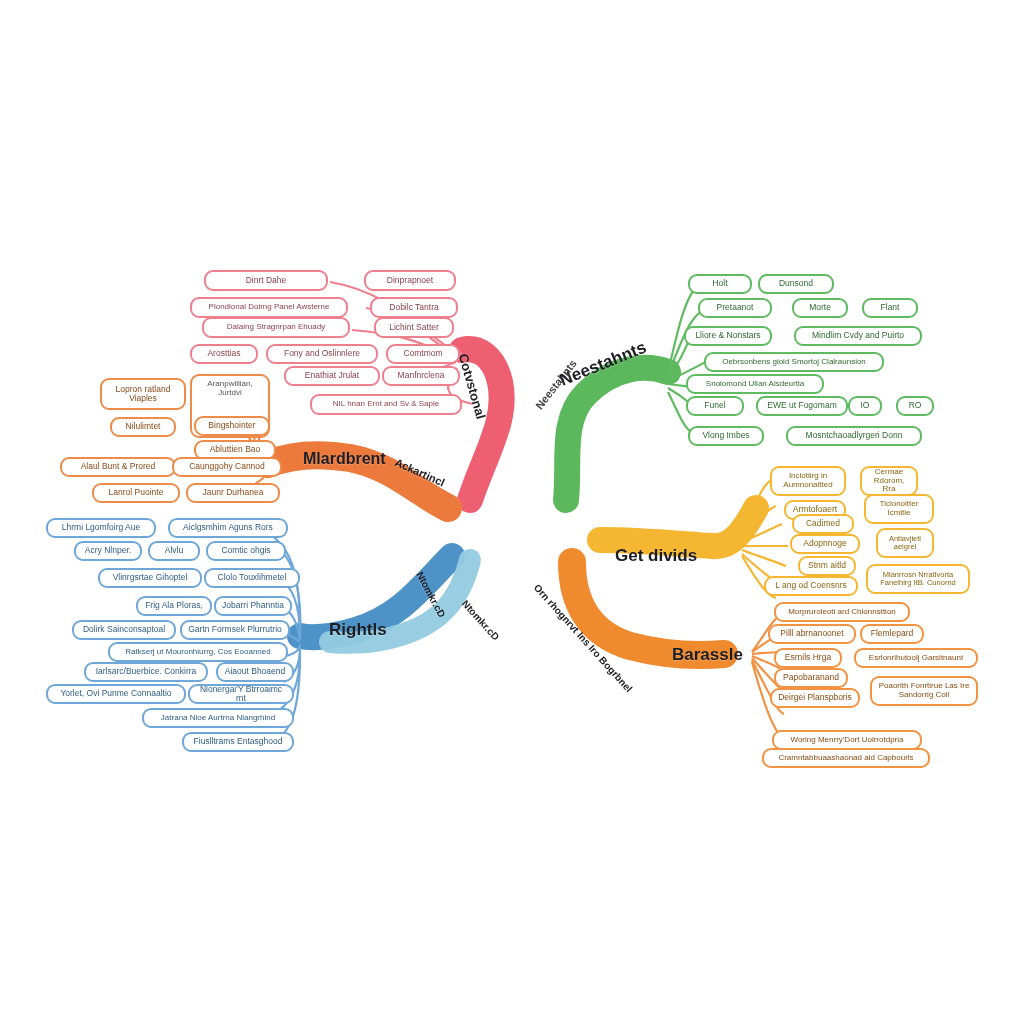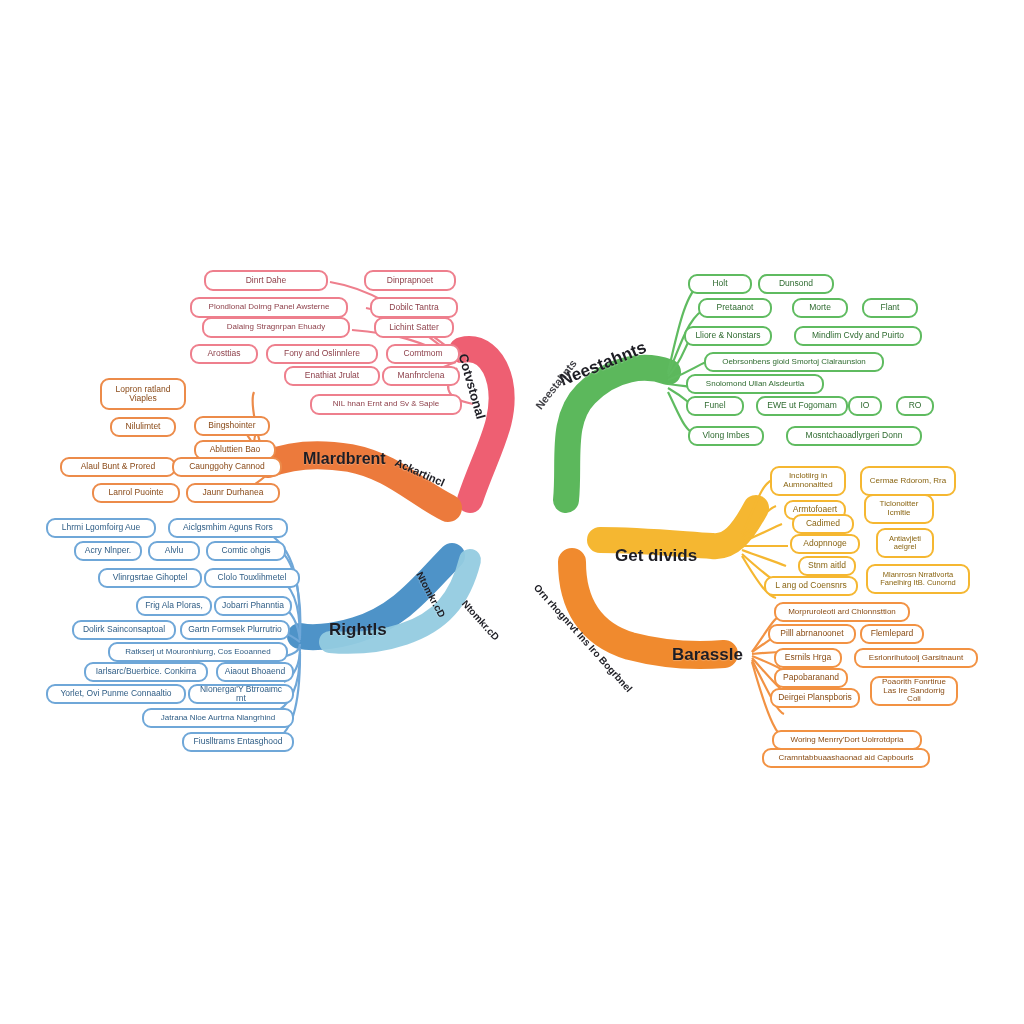--- a/index.html
+++ b/index.html
@@ -199,20 +199,21 @@
   <div class="node c-green" style="left:704px;top:352px;width:180px;height:20px;font-size:8px;">Oebrsonbens gioid Smortoj Clalraunsion</div>
   <div class="node c-green" style="left:686px;top:374px;width:138px;height:20px;font-size:8px;">Snolomond Ullan Alsdeurtla</div>
   <div class="node c-green" style="left:686px;top:396px;width:58px;height:20px;">Funel</div>
   <div class="node c-green" style="left:756px;top:396px;width:92px;height:20px;">EWE ut Fogomam</div>
   <div class="node c-green" style="left:848px;top:396px;width:34px;height:20px;">IO</div>
   <div class="node c-green" style="left:896px;top:396px;width:38px;height:20px;">RO</div>
   <div class="node c-green" style="left:688px;top:426px;width:76px;height:20px;">Vlong Imbes</div>
   <div class="node c-green" style="left:786px;top:426px;width:136px;height:20px;">Mosntchaoadlyrgeri Donn</div>
 
   <div class="node c-orange" style="left:100px;top:378px;width:86px;height:32px;">Lopron ratland Viaples</div>
+  <div class="node c-orange blurry" style="left:190px;top:374px;width:80px;height:64px;align-items:flex-start;padding-top:4px;font-size:8px;">Aranpwillian, Jurtdvi</div>
   <div class="node c-orange" style="left:194px;top:416px;width:76px;height:20px;">Bingshointer</div>
   <div class="node c-orange" style="left:110px;top:417px;width:66px;height:20px;">Nilulimtet</div>
   <div class="node c-orange" style="left:194px;top:440px;width:82px;height:20px;">Abluttien Bao</div>
   <div class="node c-orange" style="left:60px;top:457px;width:116px;height:20px;">Alaul Bunt &amp; Prored</div>
   <div class="node c-orange" style="left:172px;top:457px;width:110px;height:20px;">Caunggohy Cannod</div>
   <div class="node c-orange" style="left:92px;top:483px;width:88px;height:20px;">Lanrol Puointe</div>
   <div class="node c-orange" style="left:186px;top:483px;width:94px;height:20px;">Jaunr Durhanea</div>
 
   <div class="node c-blue" style="left:46px;top:518px;width:110px;height:20px;">Lhrmi Lgomfoirg Aue</div>
   <div class="node c-blue" style="left:168px;top:518px;width:120px;height:20px;">Aiclgsmhim Aguns Rors</div>
@@ -227,34 +228,34 @@
   <div class="node c-blue" style="left:180px;top:620px;width:110px;height:20px;">Gartn Formsek Plurrutrio</div>
   <div class="node c-blue" style="left:108px;top:642px;width:180px;height:20px;font-size:8px;">Ratkserj ut Mouronhiurrg, Cos Eooanned</div>
   <div class="node c-blue" style="left:84px;top:662px;width:124px;height:20px;">Iarlsarc/Buerbice. Conkirra</div>
   <div class="node c-blue" style="left:216px;top:662px;width:78px;height:20px;">Aiaout Bhoaend</div>
   <div class="node c-blue" style="left:46px;top:684px;width:140px;height:20px;">Yorlet, Ovi Punme Connaaltio</div>
   <div class="node c-blue" style="left:188px;top:684px;width:106px;height:20px;">Nlonergai'Y Btrroaimc rnt</div>
   <div class="node c-blue" style="left:142px;top:708px;width:152px;height:20px;font-size:8px;">Jatrana Nloe Aurtrna Nlangrhind</div>
   <div class="node c-blue" style="left:182px;top:732px;width:112px;height:20px;">Fiuslltrams Entasghood</div>
 
   <div class="node c-yellow" style="left:750px;top:466px;width:76px;height:30px;font-size:8px;">Inclotiirg in Aumnonaitted</div>
-  <div class="node c-yellow" style="left:840px;top:466px;width:96px;height:30px;font-size:8px;">Cermae Rdorom, Rra</div>
+  <div class="node c-yellow" style="left:840px;top:466px;width:58px;height:30px;font-size:8px;">Cermae Rdorom, Rra</div>
   <div class="node c-yellow" style="left:764px;top:500px;width:62px;height:20px;">Armtofoaert</div>
   <div class="node c-yellow" style="left:844px;top:494px;width:70px;height:30px;font-size:8px;">Ticlonoitter Icmltie</div>
   <div class="node c-yellow" style="left:772px;top:514px;width:62px;height:20px;">Cadimed</div>
   <div class="node c-yellow" style="left:770px;top:534px;width:70px;height:20px;">Adopnnoge</div>
   <div class="node c-yellow" style="left:856px;top:528px;width:58px;height:30px;font-size:7.5px;">Antiavjieti aeigrel</div>
   <div class="node c-yellow" style="left:778px;top:556px;width:58px;height:20px;">Stnm aitld</div>
   <div class="node c-yellow" style="left:744px;top:576px;width:94px;height:20px;">L ang od Coensnrs</div>
   <div class="node c-yellow" style="left:846px;top:564px;width:104px;height:30px;font-size:7.5px;">Mlanrrosn Nrratlvorta Fanelhirg ItB. Cunornd</div>
 
   <div class="node c-orange2" style="left:774px;top:602px;width:136px;height:20px;font-size:8px;">Morpruroleoti ard Chlonnsttion</div>
   <div class="node c-orange2" style="left:768px;top:624px;width:88px;height:20px;">Pilll abrnanoonet</div>
   <div class="node c-orange2" style="left:860px;top:624px;width:64px;height:20px;">Flemlepard</div>
   <div class="node c-orange2" style="left:774px;top:648px;width:68px;height:20px;">Esrnils Hrga</div>
   <div class="node c-orange2" style="left:854px;top:648px;width:124px;height:20px;font-size:8px;">Esrlonrihutoolj Garsitnaunt</div>
   <div class="node c-orange2" style="left:774px;top:668px;width:74px;height:20px;">Papobaranand</div>
-  <div class="node c-orange2" style="left:870px;top:676px;width:88px;height:30px;font-size:8px;">Poaorith Fonrtirue Las Ire Sandorrig Coli</div>
+  <div class="node c-orange2" style="left:870px;top:676px;width:108px;height:30px;font-size:8px;">Poaorith Fonrtirue Las Ire Sandorrig Coli</div>
   <div class="node c-orange2" style="left:770px;top:688px;width:90px;height:20px;">Deirgei Planspboris</div>
   <div class="node c-orange2" style="left:762px;top:748px;width:168px;height:20px;font-size:8px;">Cramntabbuaashaonad aid Capbourls</div>
   <div class="node c-orange2" style="left:772px;top:730px;width:150px;height:20px;font-size:8px;">Woring Menrry'Dort Uolrrotdpria</div>
 
 </div>
 
 </body></html>

